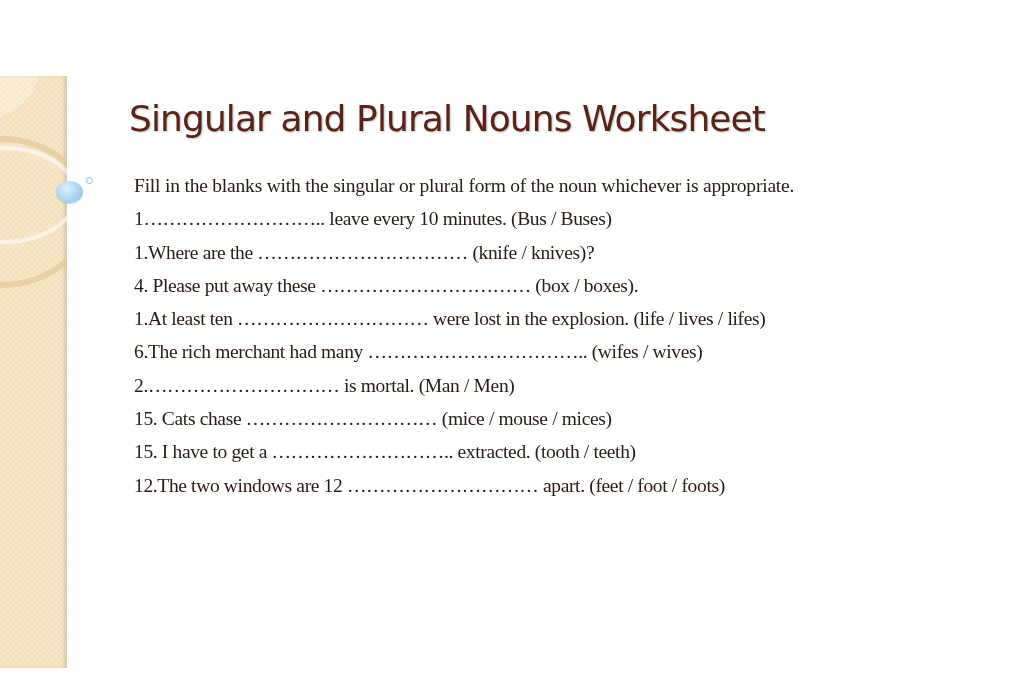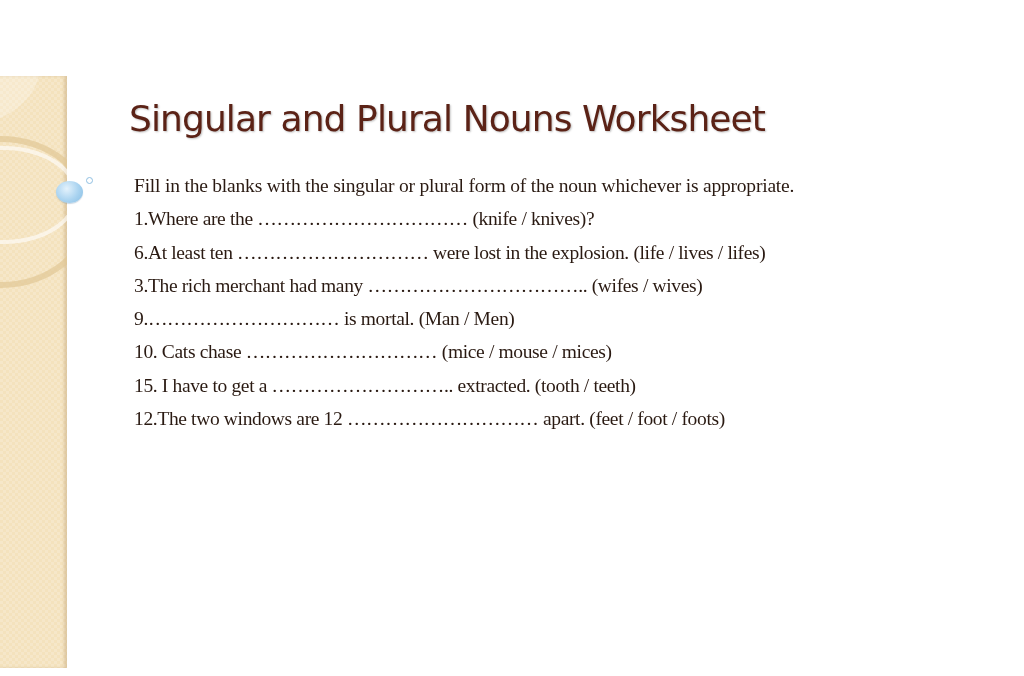--- a/index.html
+++ b/index.html
@@ -66,21 +66,23 @@
     <div class="arc a3"></div>
     <div class="arc a2"></div>
   </div>
   <div class="bubble-large"></div>
   <div class="bubble-small"></div>
 
   <div class="title">Singular and Plural Nouns Worksheet</div>
 
   <div class="content">
     <div class="line instructions">Fill in the blanks with the singular or plural form of the noun whichever is appropriate.</div>
+    <div class="line">1……………………….. leave every 10 minutes. (Bus / Buses)</div>
     <div class="line">1.Where are the ……………………………  (knife / knives)?</div>
-    <div class="line">6.At least ten …………………………  were lost in the explosion. (life / lives / lifes)</div>
-    <div class="line">3.The rich merchant had many …………………………….. (wifes  / wives)</div>
-    <div class="line">9.…………………………  is mortal. (Man / Men)</div>
-    <div class="line">10. Cats chase …………………………  (mice / mouse / mices)</div>
+    <div class="line">4. Please put away these ……………………………  (box / boxes).</div>
+    <div class="line">1.At least ten …………………………  were lost in the explosion. (life / lives / lifes)</div>
+    <div class="line">6.The rich merchant had many …………………………….. (wifes  / wives)</div>
+    <div class="line">2.…………………………  is mortal. (Man / Men)</div>
+    <div class="line">15. Cats chase …………………………  (mice / mouse / mices)</div>
     <div class="line">15. I have to get a ……………………….. extracted. (tooth / teeth)</div>
     <div class="line">12.The two windows are 12 …………………………  apart. (feet / foot / foots)</div>
   </div>
 </div>
 
 </body></html>

